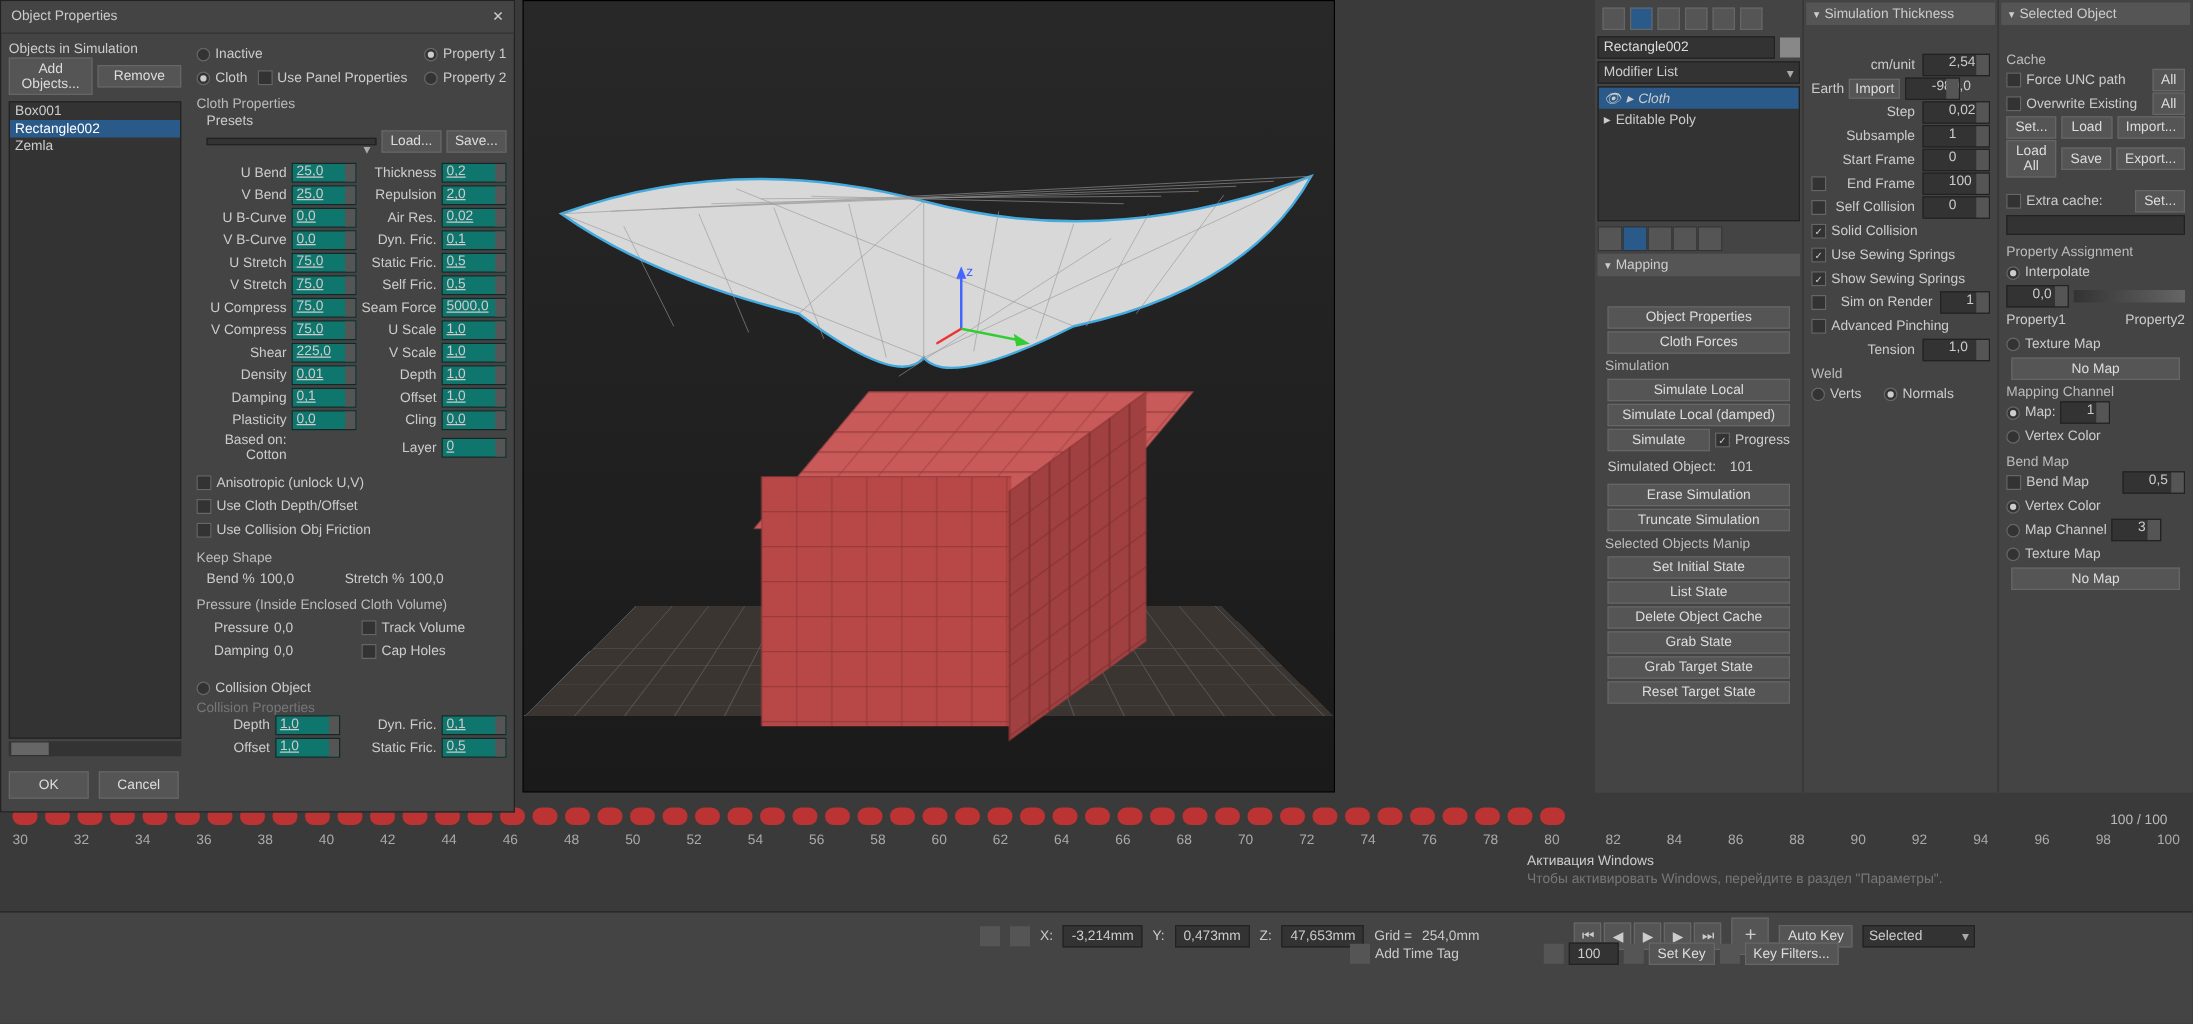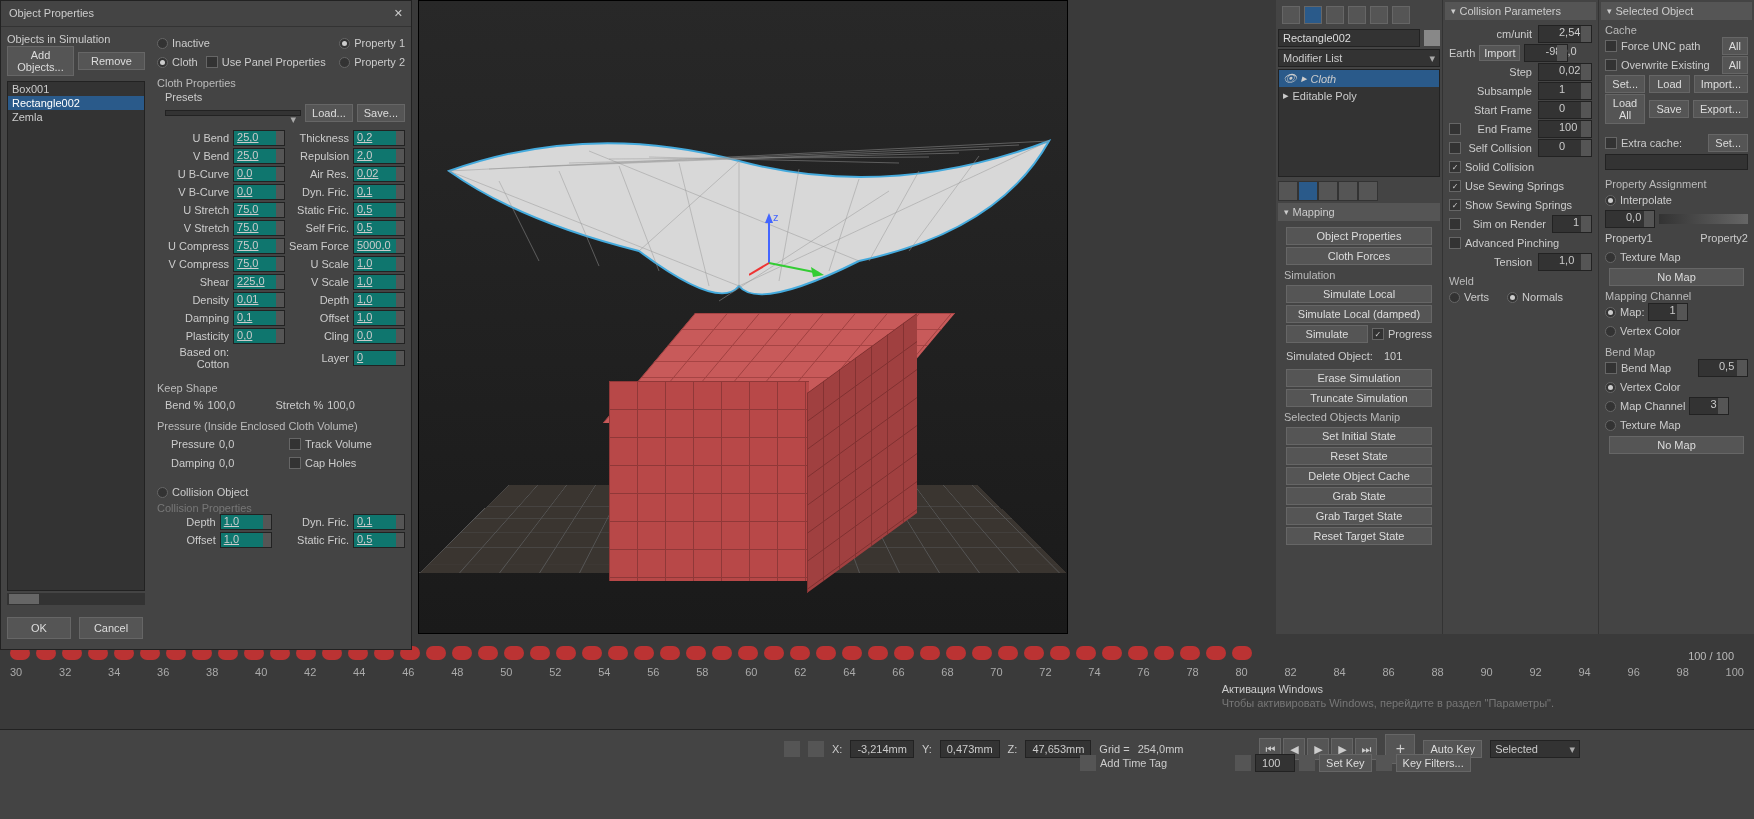--- a/index.html
+++ b/index.html
@@ -16,21 +16,21 @@
 .spinner { position:relative; display:inline-block; background:#333; border:1px solid #222; height:18px; padding-right:12px; }
 .spinner::after { content:""; position:absolute; right:0; top:0; width:10px; height:100%; background:#555; }
 .spinner span { padding:0 20px; }
 .btn { background:#555; border:1px solid #666; color:#ddd; padding:2px 6px; text-align:center; cursor:pointer; }
 .btn-wide { display:block; margin:2px 4px; }
 .dropdown { background:#333; border:1px solid #222; padding:2px 4px; position:relative; }
 .dropdown::after { content:"▾"; position:absolute; right:4px; color:#aaa; }
 .rollout { margin-top:2px; }
 .rollout-head { background:#555; padding:3px 6px; display:flex; align-items:center; gap:4px; }
 .rollout-head::before { content:"▾"; font-size:9px; }
-.rollout-body { background:#444; padding:4px; }
+.rollout-body { background:#444; padding:4px;margin-top:18px; }
 .row { display:flex; align-items:center; gap:4px; margin:1px 0; min-height:18px; }
 .lbl-r { text-align:right; flex:1; padding-right:2px; }
 .chk { width:12px; height:12px; background:#333; border:1px solid #666; display:inline-flex; align-items:center; justify-content:center; font-size:8px; }
 .rad { width:11px; height:11px; border-radius:50%; background:#333; border:1px solid #666; display:inline-flex; align-items:center; justify-content:center; }
 .rad.on::after { content:""; width:5px; height:5px; border-radius:50%; background:#ccc; }
 .stack { border:1px solid #222; background:#333; height:108px; overflow:auto; }
 .stack-row { padding:2px 4px; display:flex; gap:4px; align-items:center; }
 .stack-row.sel { background:#2a5a8a; color:#fff; font-style:italic; }
 .sub-icons { display:flex; gap:0; margin-top:4px; }
 .sub-icons div { width:20px; height:20px; background:#555; border:1px solid #333; }
@@ -158,32 +158,32 @@
         <div class="row" style="margin:2px 4px">
             <div class="btn" style="flex:1">Simulate</div>
             <span class="chk">✓</span>
             <span>Progress</span>
           </div>
         <div class="row" style="margin:4px"><span>Simulated Object:</span>&nbsp;<span>101</span></div>
         <div class="btn btn-wide">Erase Simulation</div>
         <div class="btn btn-wide">Truncate Simulation</div>
         <div style="margin:4px 2px;color:#bbb">Selected Objects Manip</div>
         <div class="btn btn-wide">Set Initial State</div>
-        <div class="btn btn-wide">Reset State</div>
+        <div class="btn btn-wide">List State</div>
         <div class="btn btn-wide">Delete Object Cache</div>
         <div class="btn btn-wide">Grab State</div>
         <div class="btn btn-wide">Grab Target State</div>
         <div class="btn btn-wide">Reset Target State</div>
       </div>
     </div>
   </div>
 
   <div class="sim-col">
     <div class="rollout-head">
-        <span>Collision Parameters</span>
+        <span>Simulation Thickness</span>
       </div>
     <div class="rollout-body">
       <div class="row">
           <span class="lbl-r">cm/unit</span>
           <div class="spinner" style="width:54px"><span>2,54</span></div>
         </div>
       <div class="row">
           <span>Earth</span>
           <div class="btn" style="padding:1px 4px">Import</div>
           <div class="spinner" style="width:44px"><span>-980,0</span></div>
@@ -427,20 +427,34 @@
           <div class="sp"><span>0,0</span></div>
           <span class="pl">Cling</span>
           <div class="sp"><span>0,0</span></div>
           <span class="pl">Based on: Cotton</span>
           <span></span>
           <span class="pl">Layer</span>
           <div class="sp"><span>0</span></div>
         </div>
 
       <div style="display:flex;gap:20px;margin-top:6px">
+        <div>
+          <div class="row">
+              <span class="chk"></span>
+              <span>Anisotropic (unlock U,V)</span>
+            </div>
+          <div class="row">
+              <span class="chk"></span>
+              <span>Use Cloth Depth/Offset</span>
+            </div>
+          <div class="row">
+              <span class="chk"></span>
+              <span>Use Collision Obj Friction</span>
+            </div>
+        </div>
       </div>
 
       <div class="section-lbl">Keep Shape</div>
       <div class="row" style="margin-left:8px">
         <span>Bend %</span>
           <div class="sp" style="width:50px"><span>100,0</span></div>
         <span style="width:10px"></span>
         <span>Stretch %</span>
           <div class="sp" style="width:50px"><span>100,0</span></div>
       </div>

